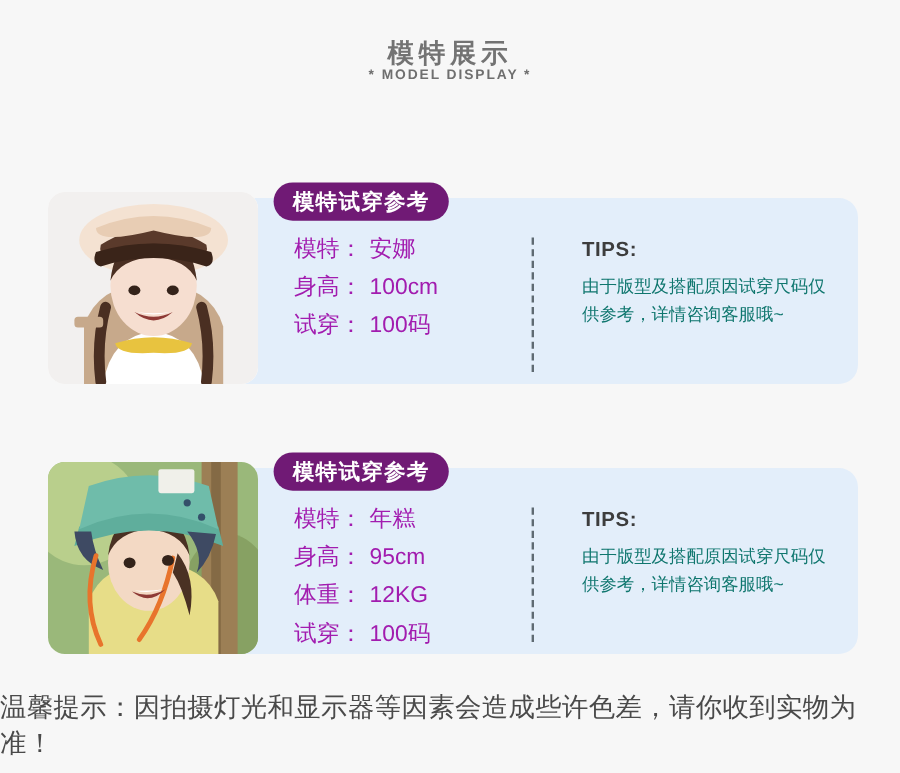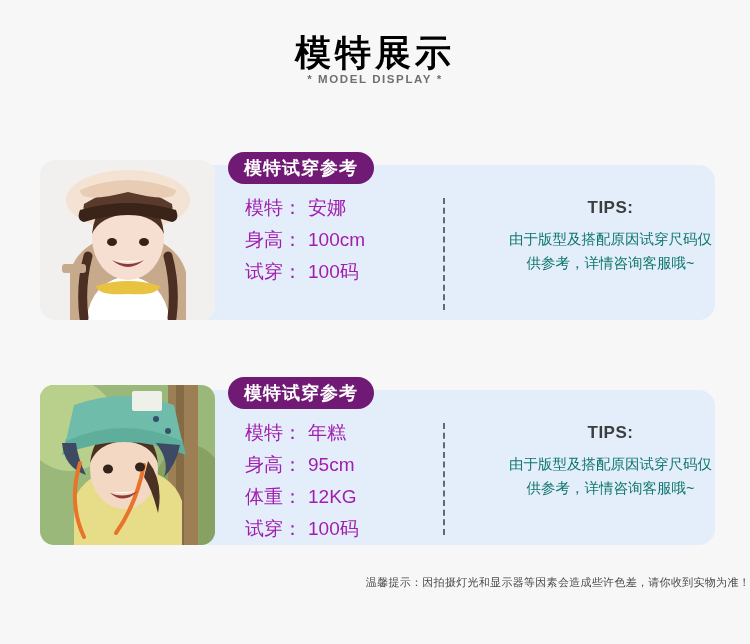--- a/index.html
+++ b/index.html
@@ -16,24 +16,24 @@
     position: relative;
   }
 
   
   .header {
     width: 100%;
     padding-top: 32px;
     text-align: center;
   }
   .header-title {
-    font-size: 36px;
+    font-size: 22px;
     font-weight: bold;
     letter-spacing: 4px;
-    color: #000000;
+    color: #737373;
     line-height: 1.15;
   }
   .header-sub {
     margin-top: 0;
     font-size: 11.5px;
     font-weight: bold;
     letter-spacing: 1.6px;
     color: #6f6f6f;
   }
 
@@ -107,47 +107,46 @@
     left: 443px;
     top: 58px;
     width: 0;
     height: 112px;
     border-left: 2px dashed #5f6a72;
     z-index: 2;
   }
 
   .tips {
     position: absolute;
-    left: 508px;
+    left: 485px;
     top: 58px;
     width: 205px;
     z-index: 2;
-    text-align: center;
   }
   .tips-title {
     font-size: 17px;
     font-weight: bold;
     color: #3d3d3d;
     letter-spacing: 0.5px;
     margin-bottom: 9px;
   }
   .tips-body {
     font-size: 14.5px;
     line-height: 24px;
     color: #0f766e;
   }
 
   
   .footer {
     position: absolute;
     left: 0;
     top: 575px;
     width: 750px;
-    text-align: right;
-    font-size: 11px;
+    text-align: left;
+    font-size: 22px;
     color: #4a4a4a;
     letter-spacing: 0.3px;
   }
 </style>
 </head>
 <body>
 
 <div class="header">
   <div class="header-title">模特展示</div>
   <div class="header-sub">* MODEL DISPLAY *</div>

